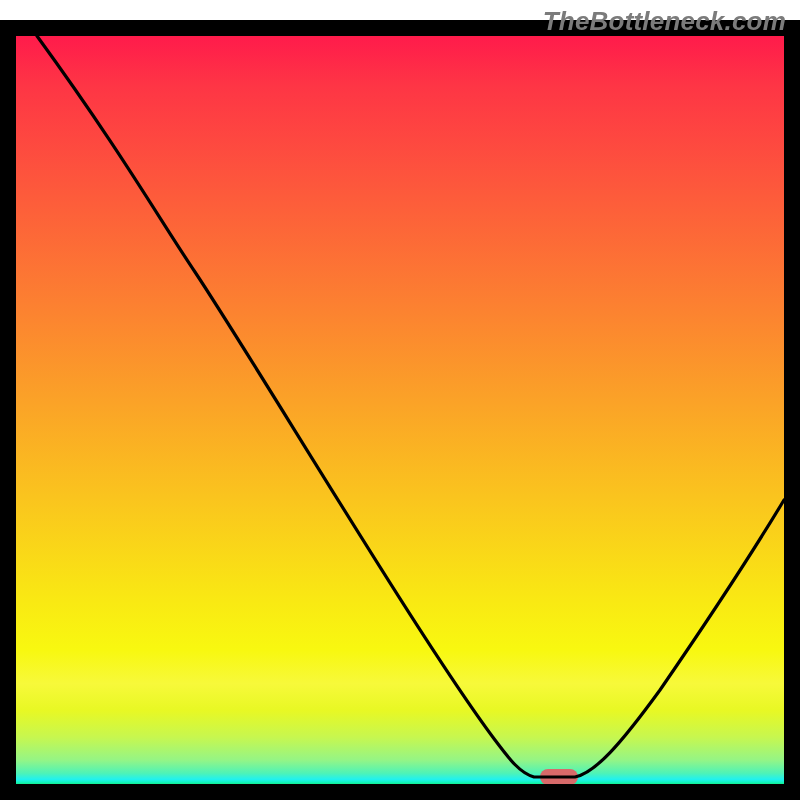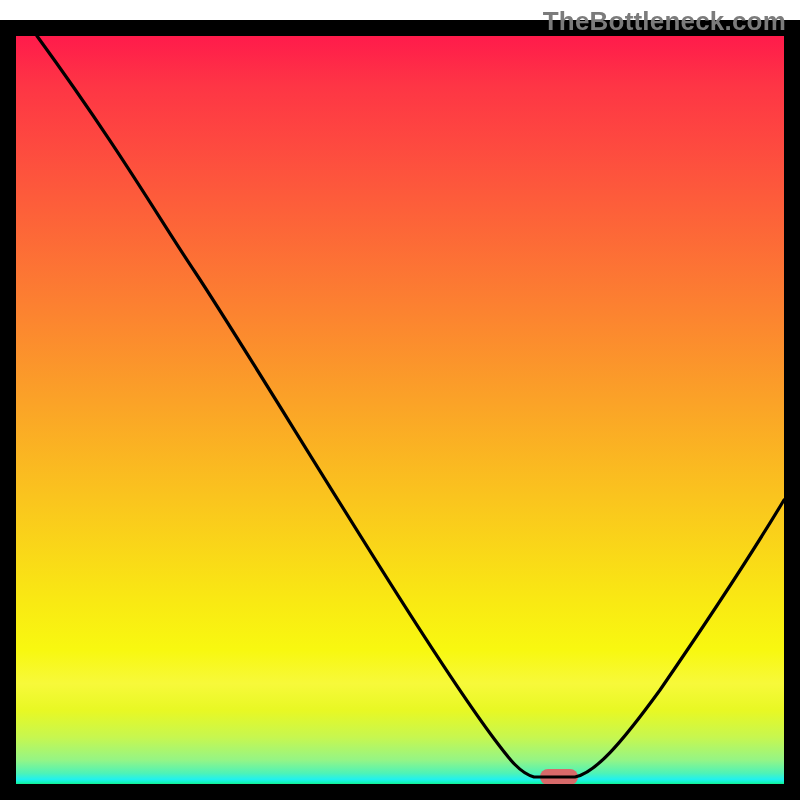--- a/index.html
+++ b/index.html
@@ -8,20 +8,21 @@
     width: 800px;
     height: 800px;
     background: #ffffff;
     font-family: Arial, Helvetica, sans-serif;
     overflow: hidden;
   }
   .container {
     position: relative;
     width: 800px;
     height: 591px;
+    font-style: italic;
   }
   .watermark {
     position: absolute;
     top: 6px;
     right: 14px;
     font-size: 26px;
     font-weight: 600;
     color: #7b7b7b;
     letter-spacing: 0.2px;
     z-index: 10;

